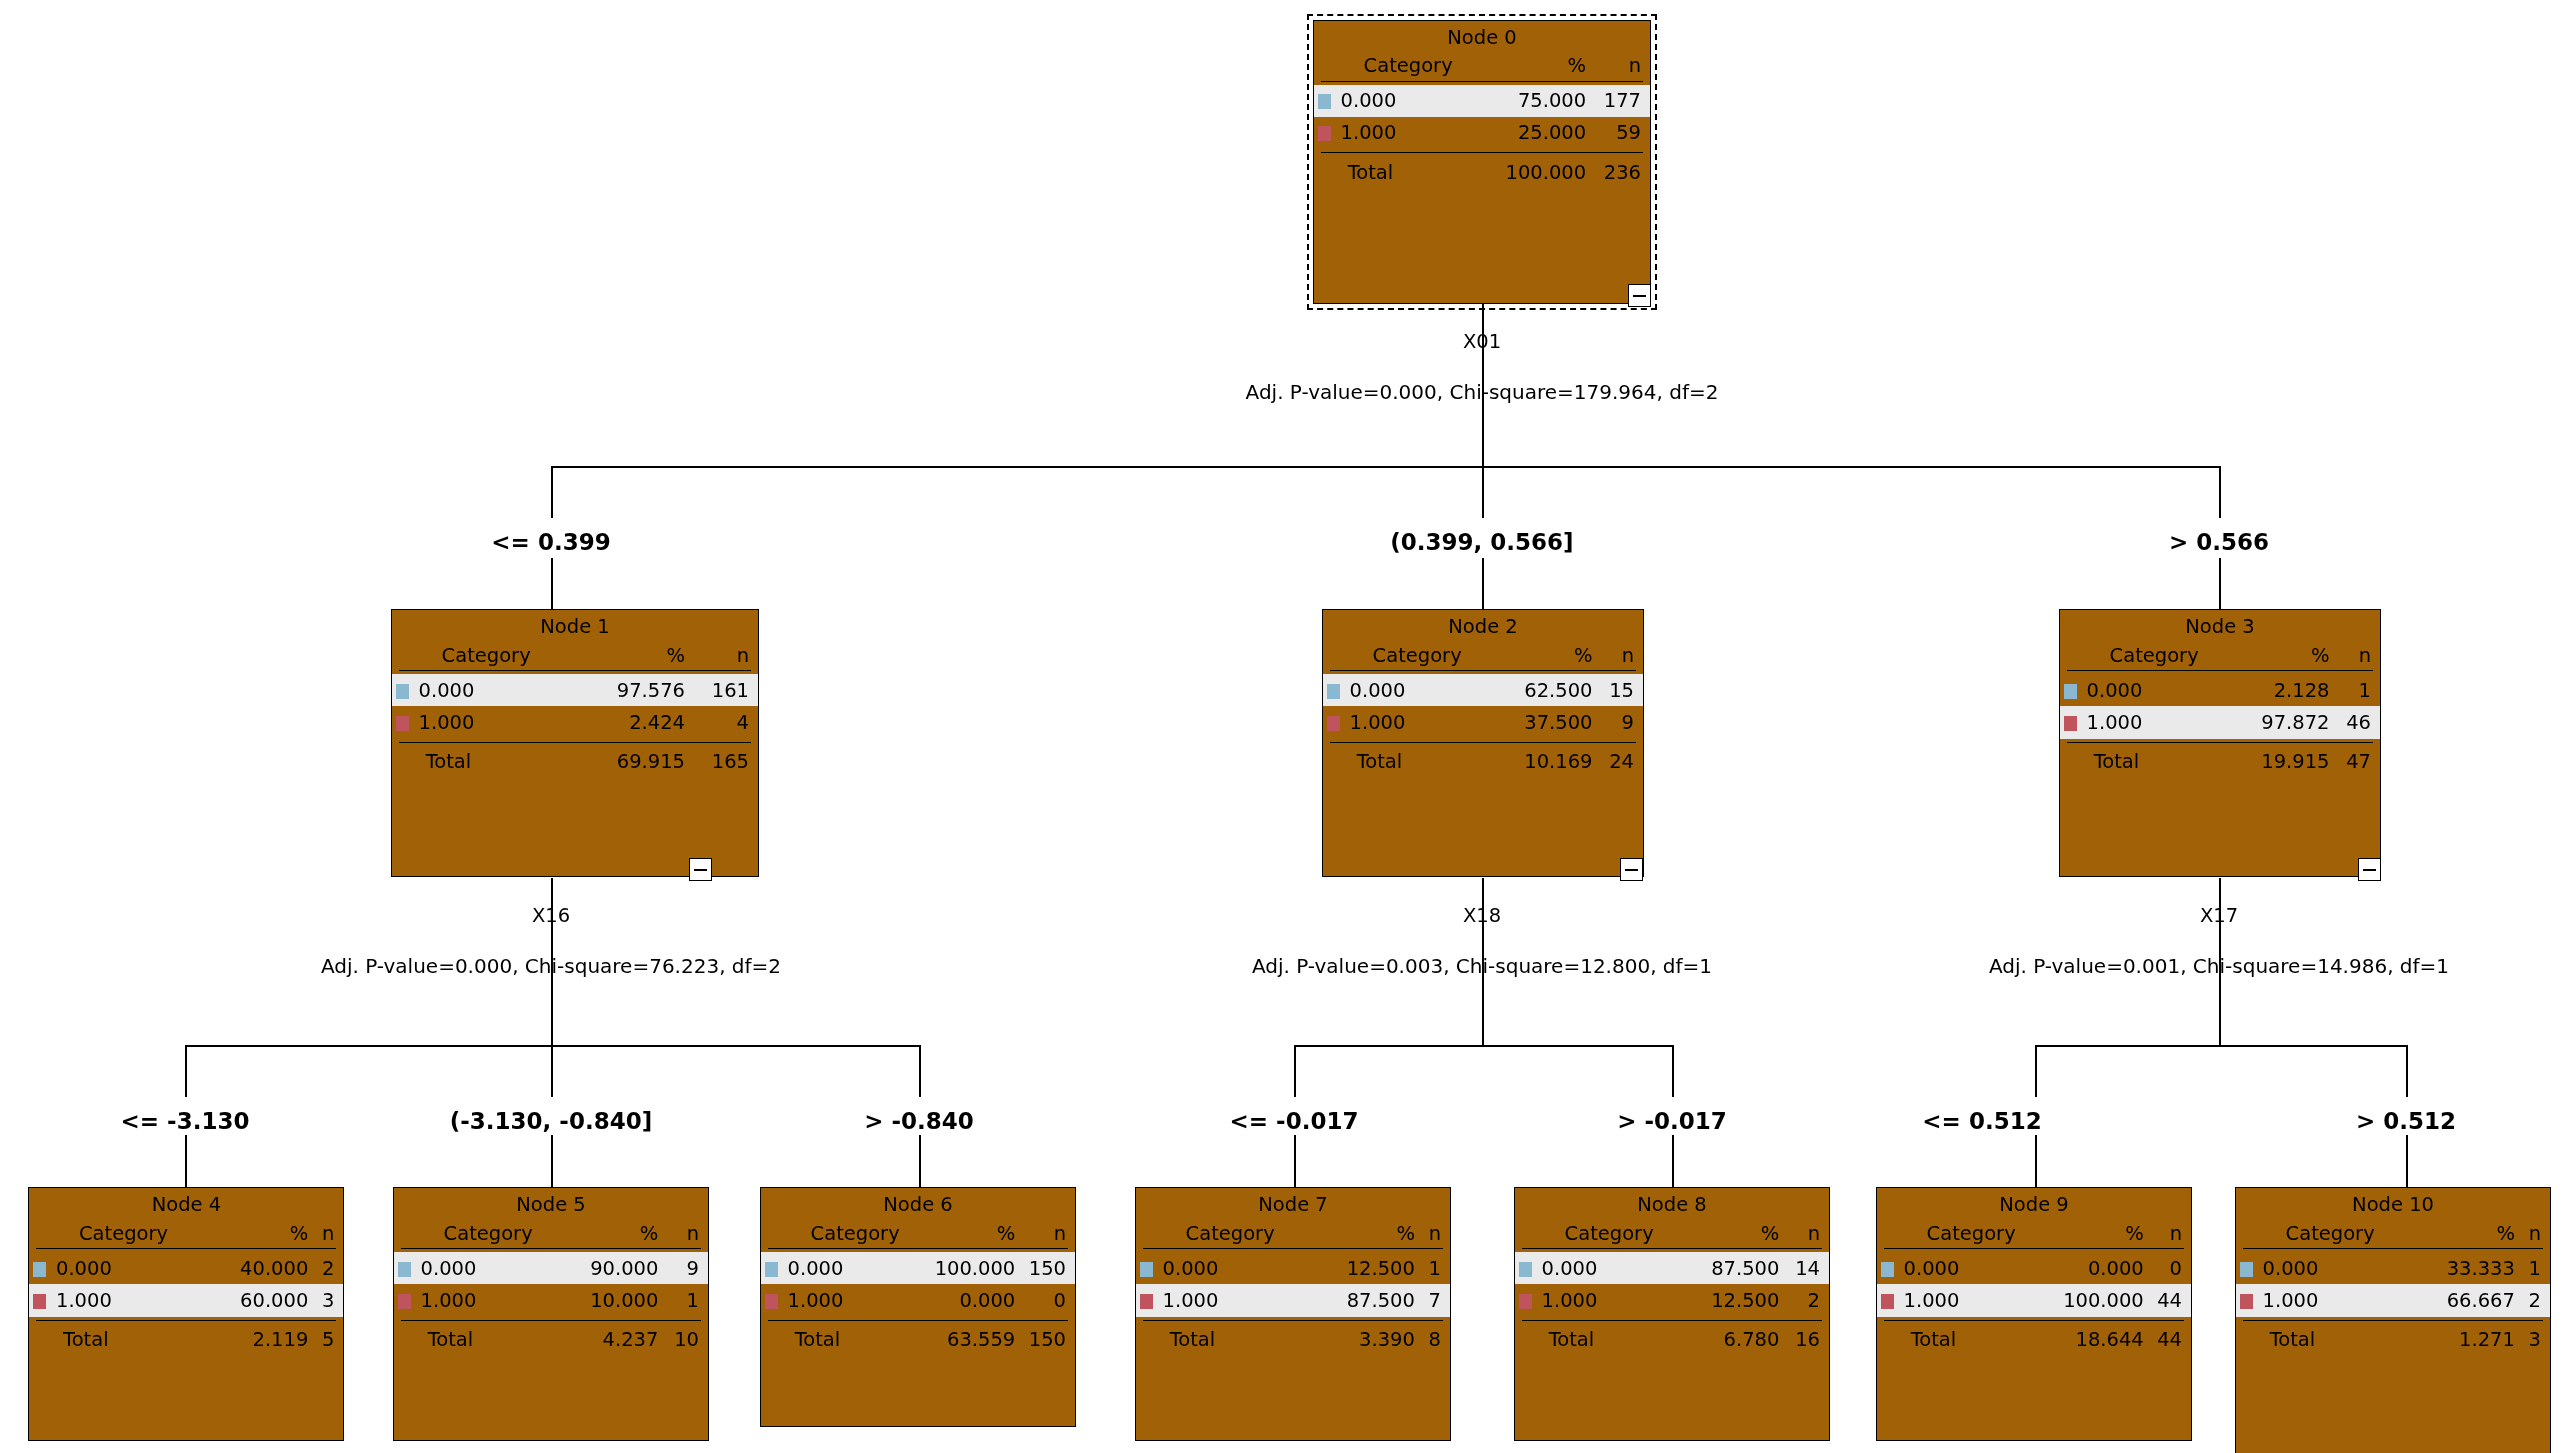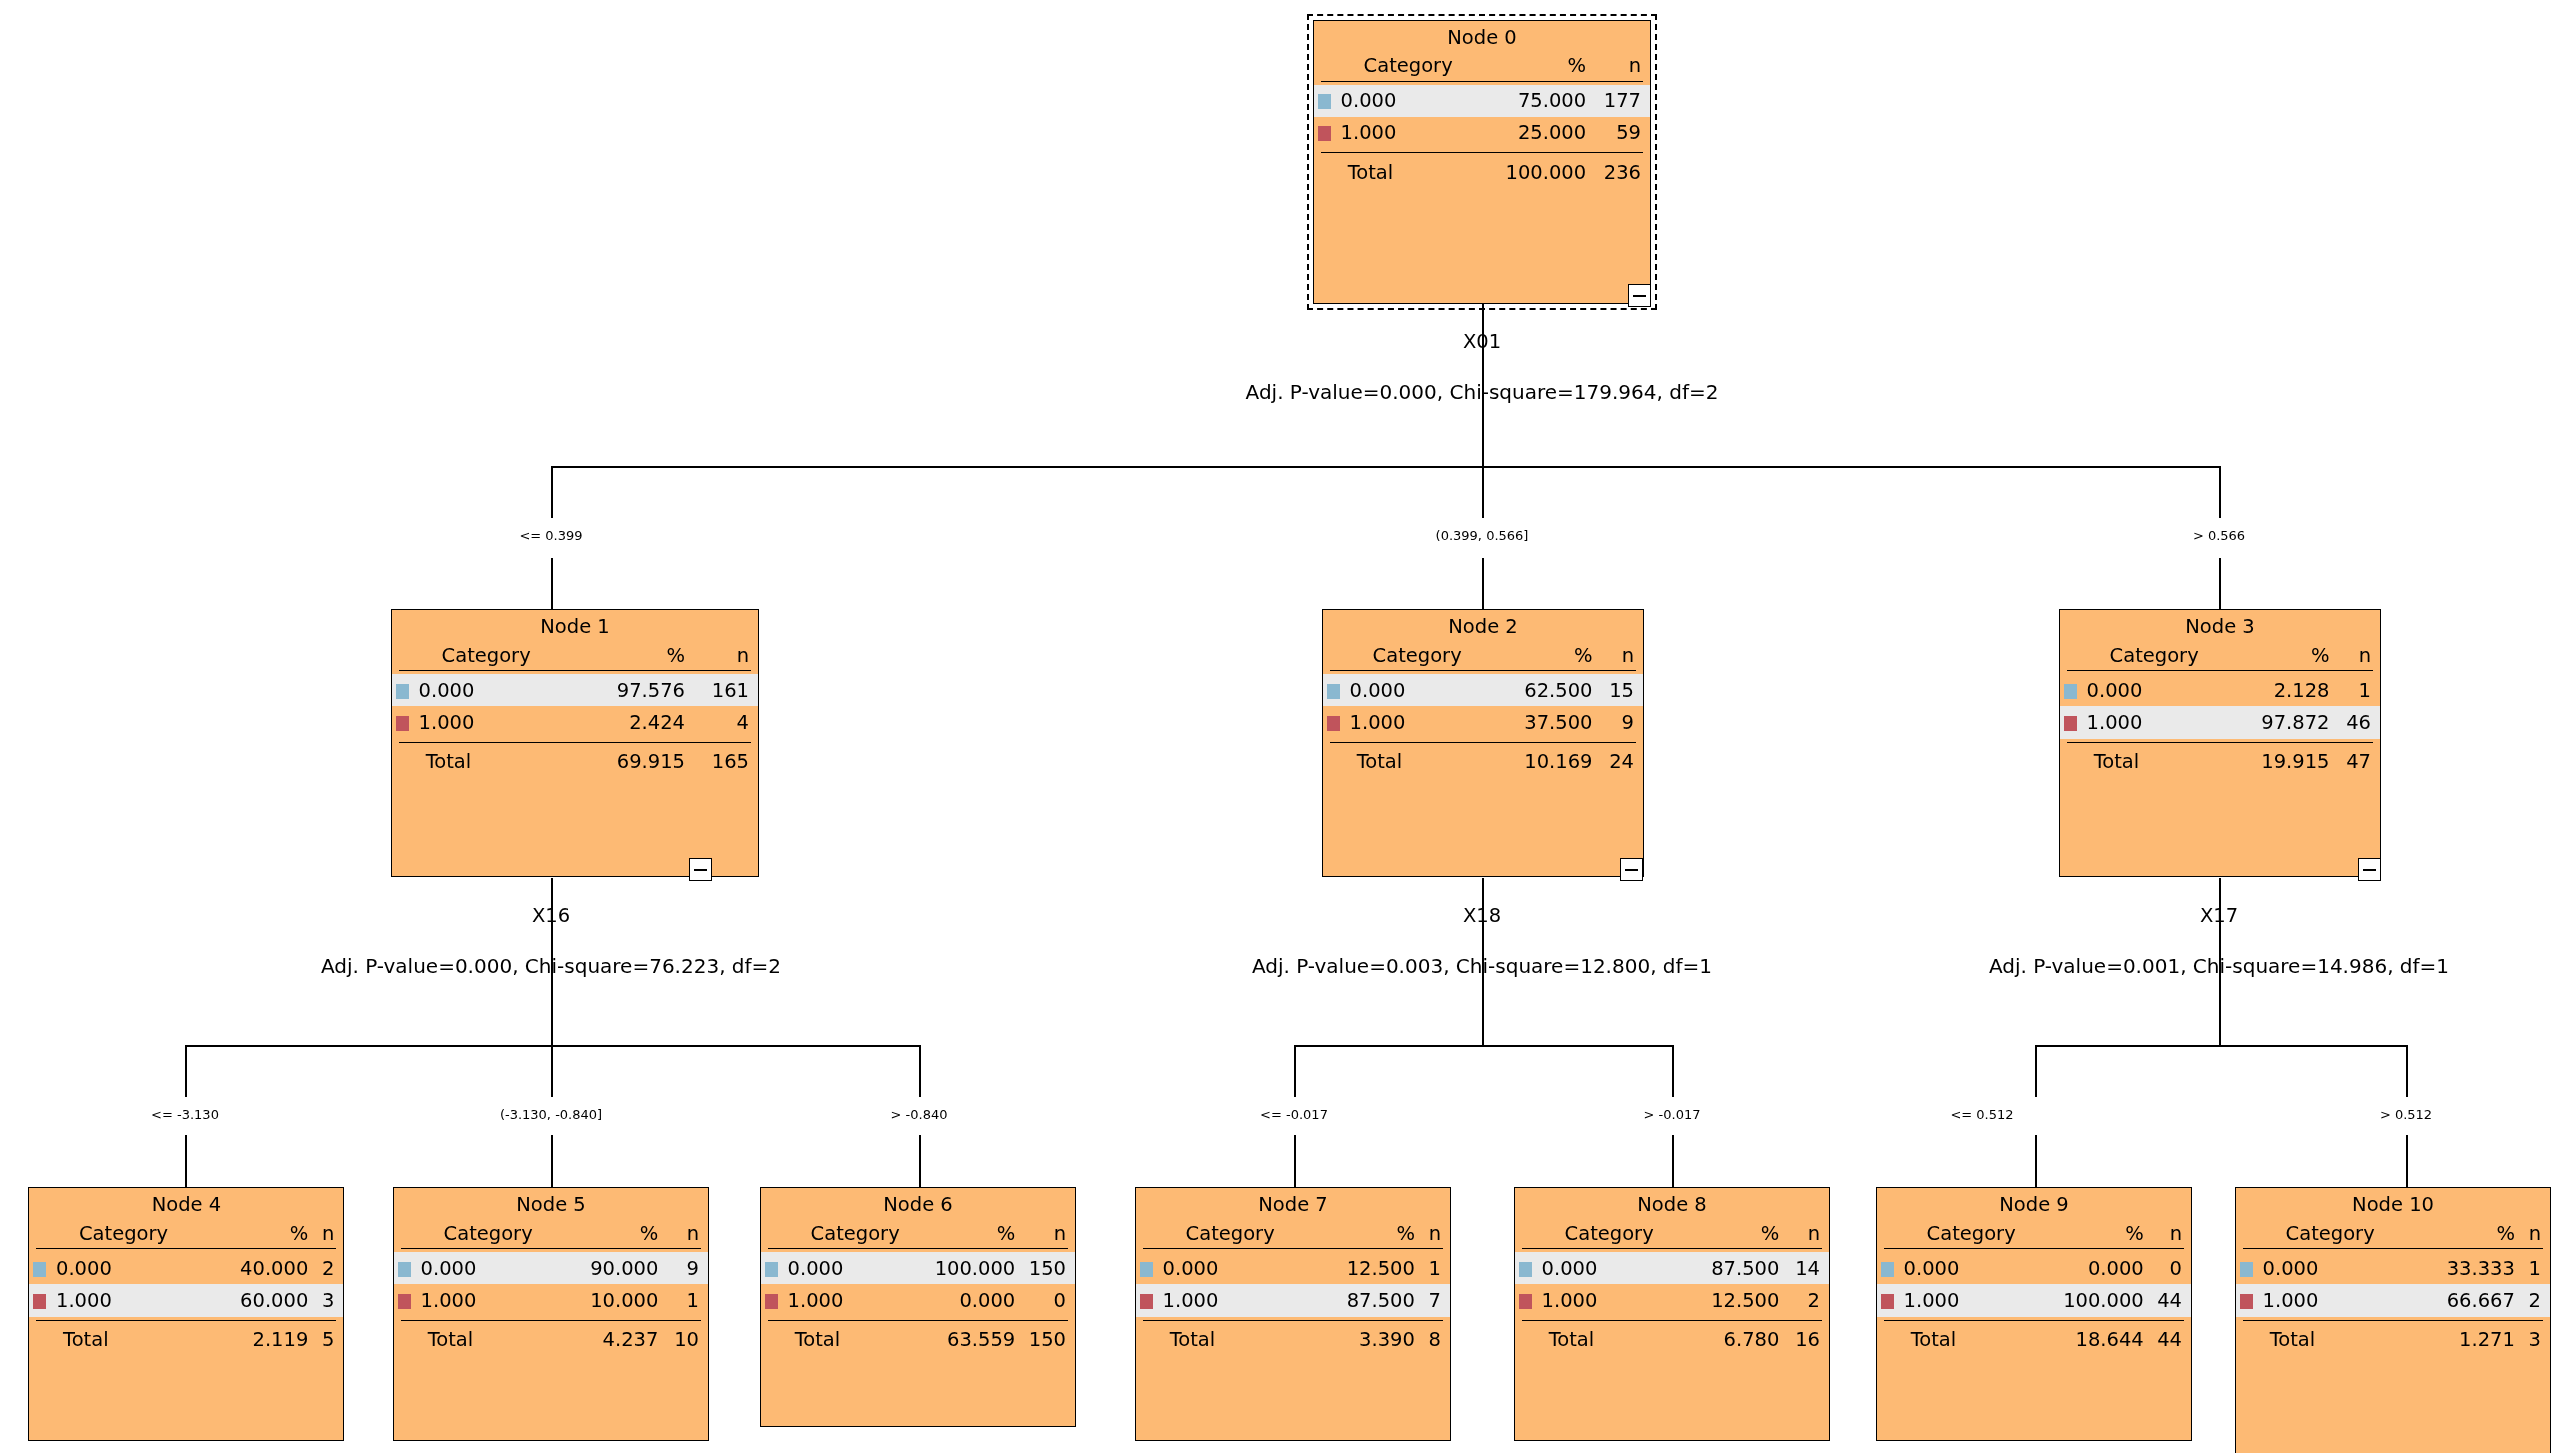--- a/index.html
+++ b/index.html
@@ -24,21 +24,21 @@
     position: absolute;
     background: #000000;
   }
   .conn.v { width: 1.8px; }
   .conn.h { height: 1.8px; }
 
   
   .node {
     position: absolute;
     box-sizing: border-box;
-    background: #fdba74;
+    background: #a16207;
     border: 1.8px solid #000000;
     padding: 0;
   }
   .node.root {
     outline: 2.7px dashed #000000;
     outline-offset: 4.4px;
   }
   .node-title {
     text-align: center;
     font-size: 19.5px;
@@ -110,25 +110,26 @@
     right: 3.6px;
     top: 50%;
     height: 2.7px;
     margin-top: -0.9px;
     background: #000000;
   }
 
   
   .edge-label {
     position: absolute;
-    font-size: 13px;
+    font-size: 23px;
     line-height: 1.25;
     white-space: nowrap;
     text-align: center;
     transform: translateX(-50%);
+    font-weight: bold;
   }
   .split-var {
     position: absolute;
     font-size: 19.5px;
     line-height: 1.25;
     white-space: nowrap;
     text-align: center;
     transform: translateX(-50%);
   }
   .split-stats {

